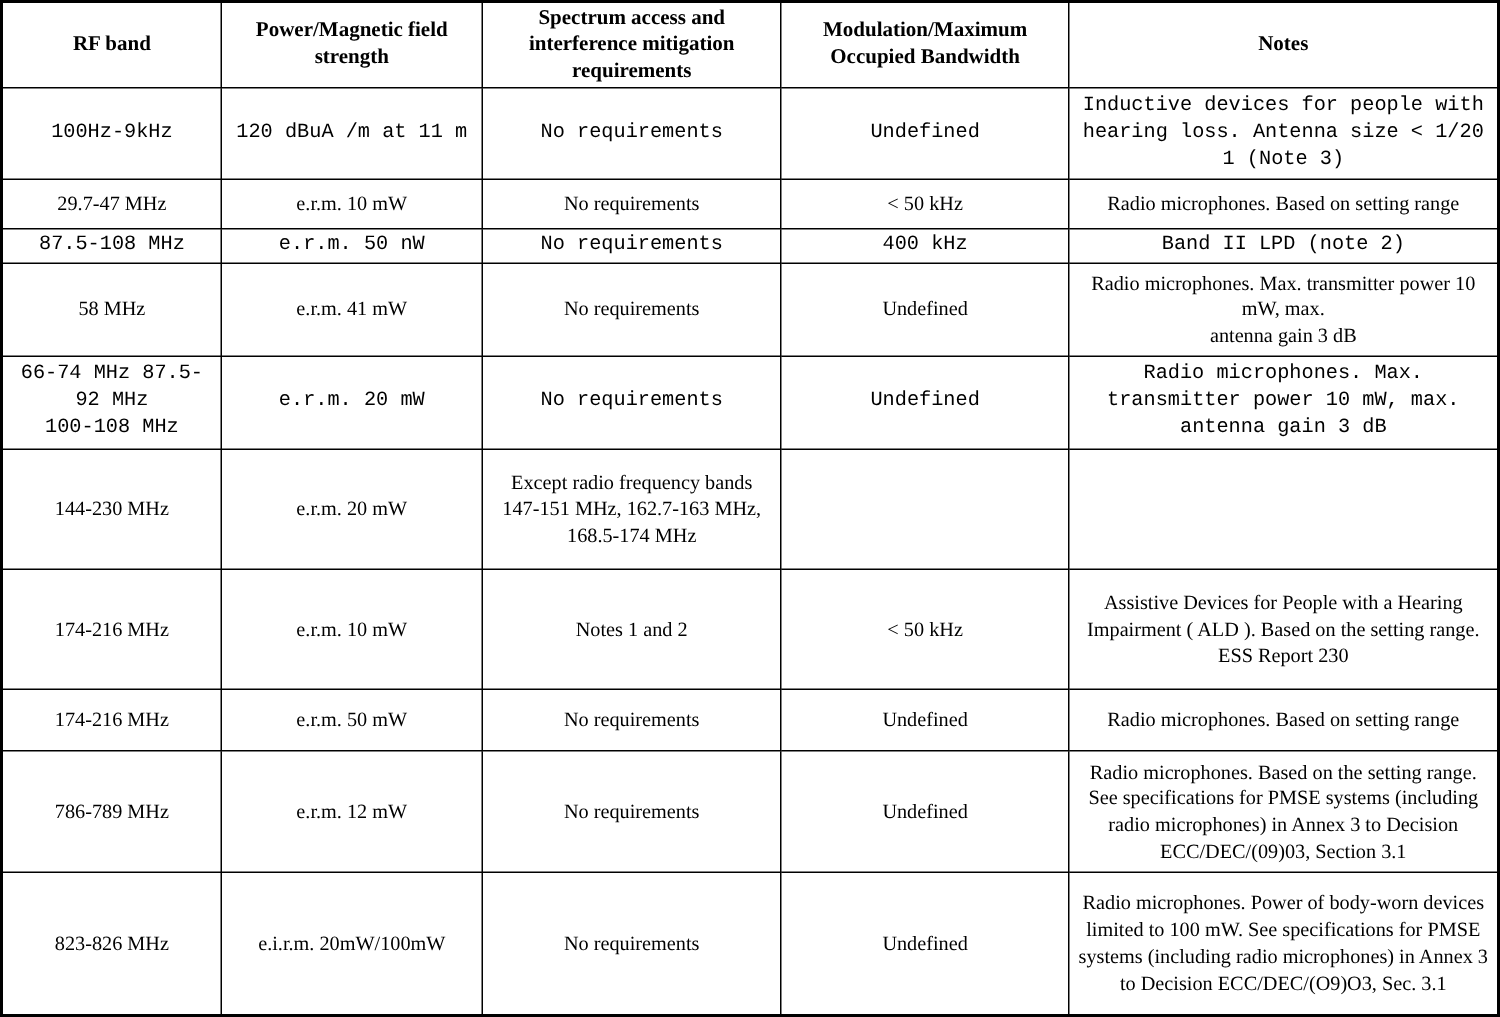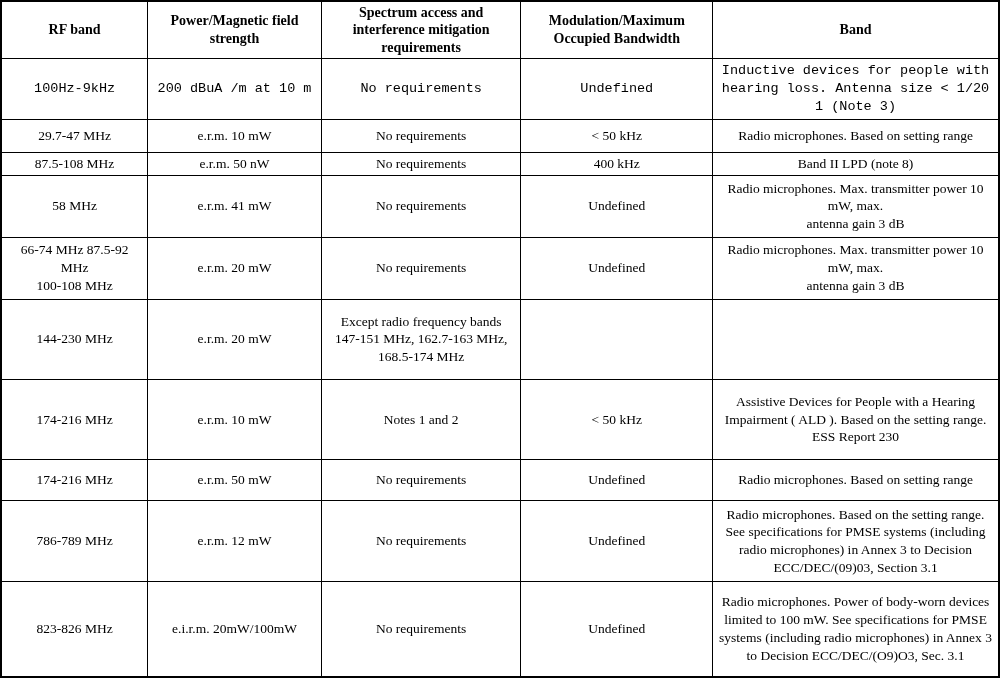--- a/index.html
+++ b/index.html
@@ -39,23 +39,23 @@
   }
   table.rf-table th {
     font-weight: bold;
     font-size: 14px;
     line-height: 1.25;
   }
   
   thead tr            { height: 57px; }
   tbody tr:nth-child(1)  { height: 45px; font-family: Liberation Mono, monospace; }
   tbody tr:nth-child(2)  { height: 31px; margin-top: 32px; }
-  tbody tr:nth-child(3)  { height: 20px; }
+  tbody tr:nth-child(3)  { height: 20px; font-family: Liberation Mono, monospace; }
   tbody tr:nth-child(4)  { height: 57px; }
-  tbody tr:nth-child(5)  { height: 57px; }
+  tbody tr:nth-child(5)  { height: 57px; font-family: Liberation Mono, monospace; }
   tbody tr:nth-child(6)  { height: 74px; }
   tbody tr:nth-child(7)  { height: 74px; }
   tbody tr:nth-child(8)  { height: 38px; }
   tbody tr:nth-child(9)  { height: 37px; }
   tbody tr:nth-child(10) { height: 88px; }
   tbody tr:nth-child(11) { height: 100px; }
 </style>
 </head>
 <body>
 
@@ -67,44 +67,44 @@
       <col style="width:20.0%">
       <col style="width:19.2%">
       <col style="width:28.7%">
     </colgroup>
     <thead>
       <tr>
         <th>RF band</th>
         <th>Power/Magnetic field strength</th>
         <th>Spectrum access and interference mitigation requirements</th>
         <th>Modulation/Maximum Occupied Bandwidth</th>
-        <th>Band</th>
+        <th>Notes</th>
       </tr>
     </thead>
     <tbody id="table-body">
         <tr>
           <td>100Hz-9kHz</td>
-          <td>200 dBuA /m at 10 m</td>
+          <td>120 dBuA /m at 11 m</td>
           <td>No requirements</td>
           <td>Undefined</td>
           <td>Inductive devices for people with hearing loss. Antenna size &lt; 1/20 1 (Note 3)</td>
         </tr>
         <tr>
           <td>29.7-47 MHz</td>
           <td>e.r.m. 10 mW</td>
           <td>No requirements</td>
           <td>&lt; 50 kHz</td>
           <td>Radio microphones. Based on setting range</td>
         </tr>
         <tr>
           <td>87.5-108 MHz</td>
           <td>e.r.m. 50 nW</td>
           <td>No requirements</td>
           <td>400 kHz</td>
-          <td>Band II LPD (note 8)</td>
+          <td>Band II LPD (note 2)</td>
         </tr>
         <tr>
           <td>58 MHz</td>
           <td>e.r.m. 41 mW</td>
           <td>No requirements</td>
           <td>Undefined</td>
           <td>Radio microphones. Max. transmitter power 10 mW, max.
 antenna gain 3 dB</td>
         </tr>
         <tr>

